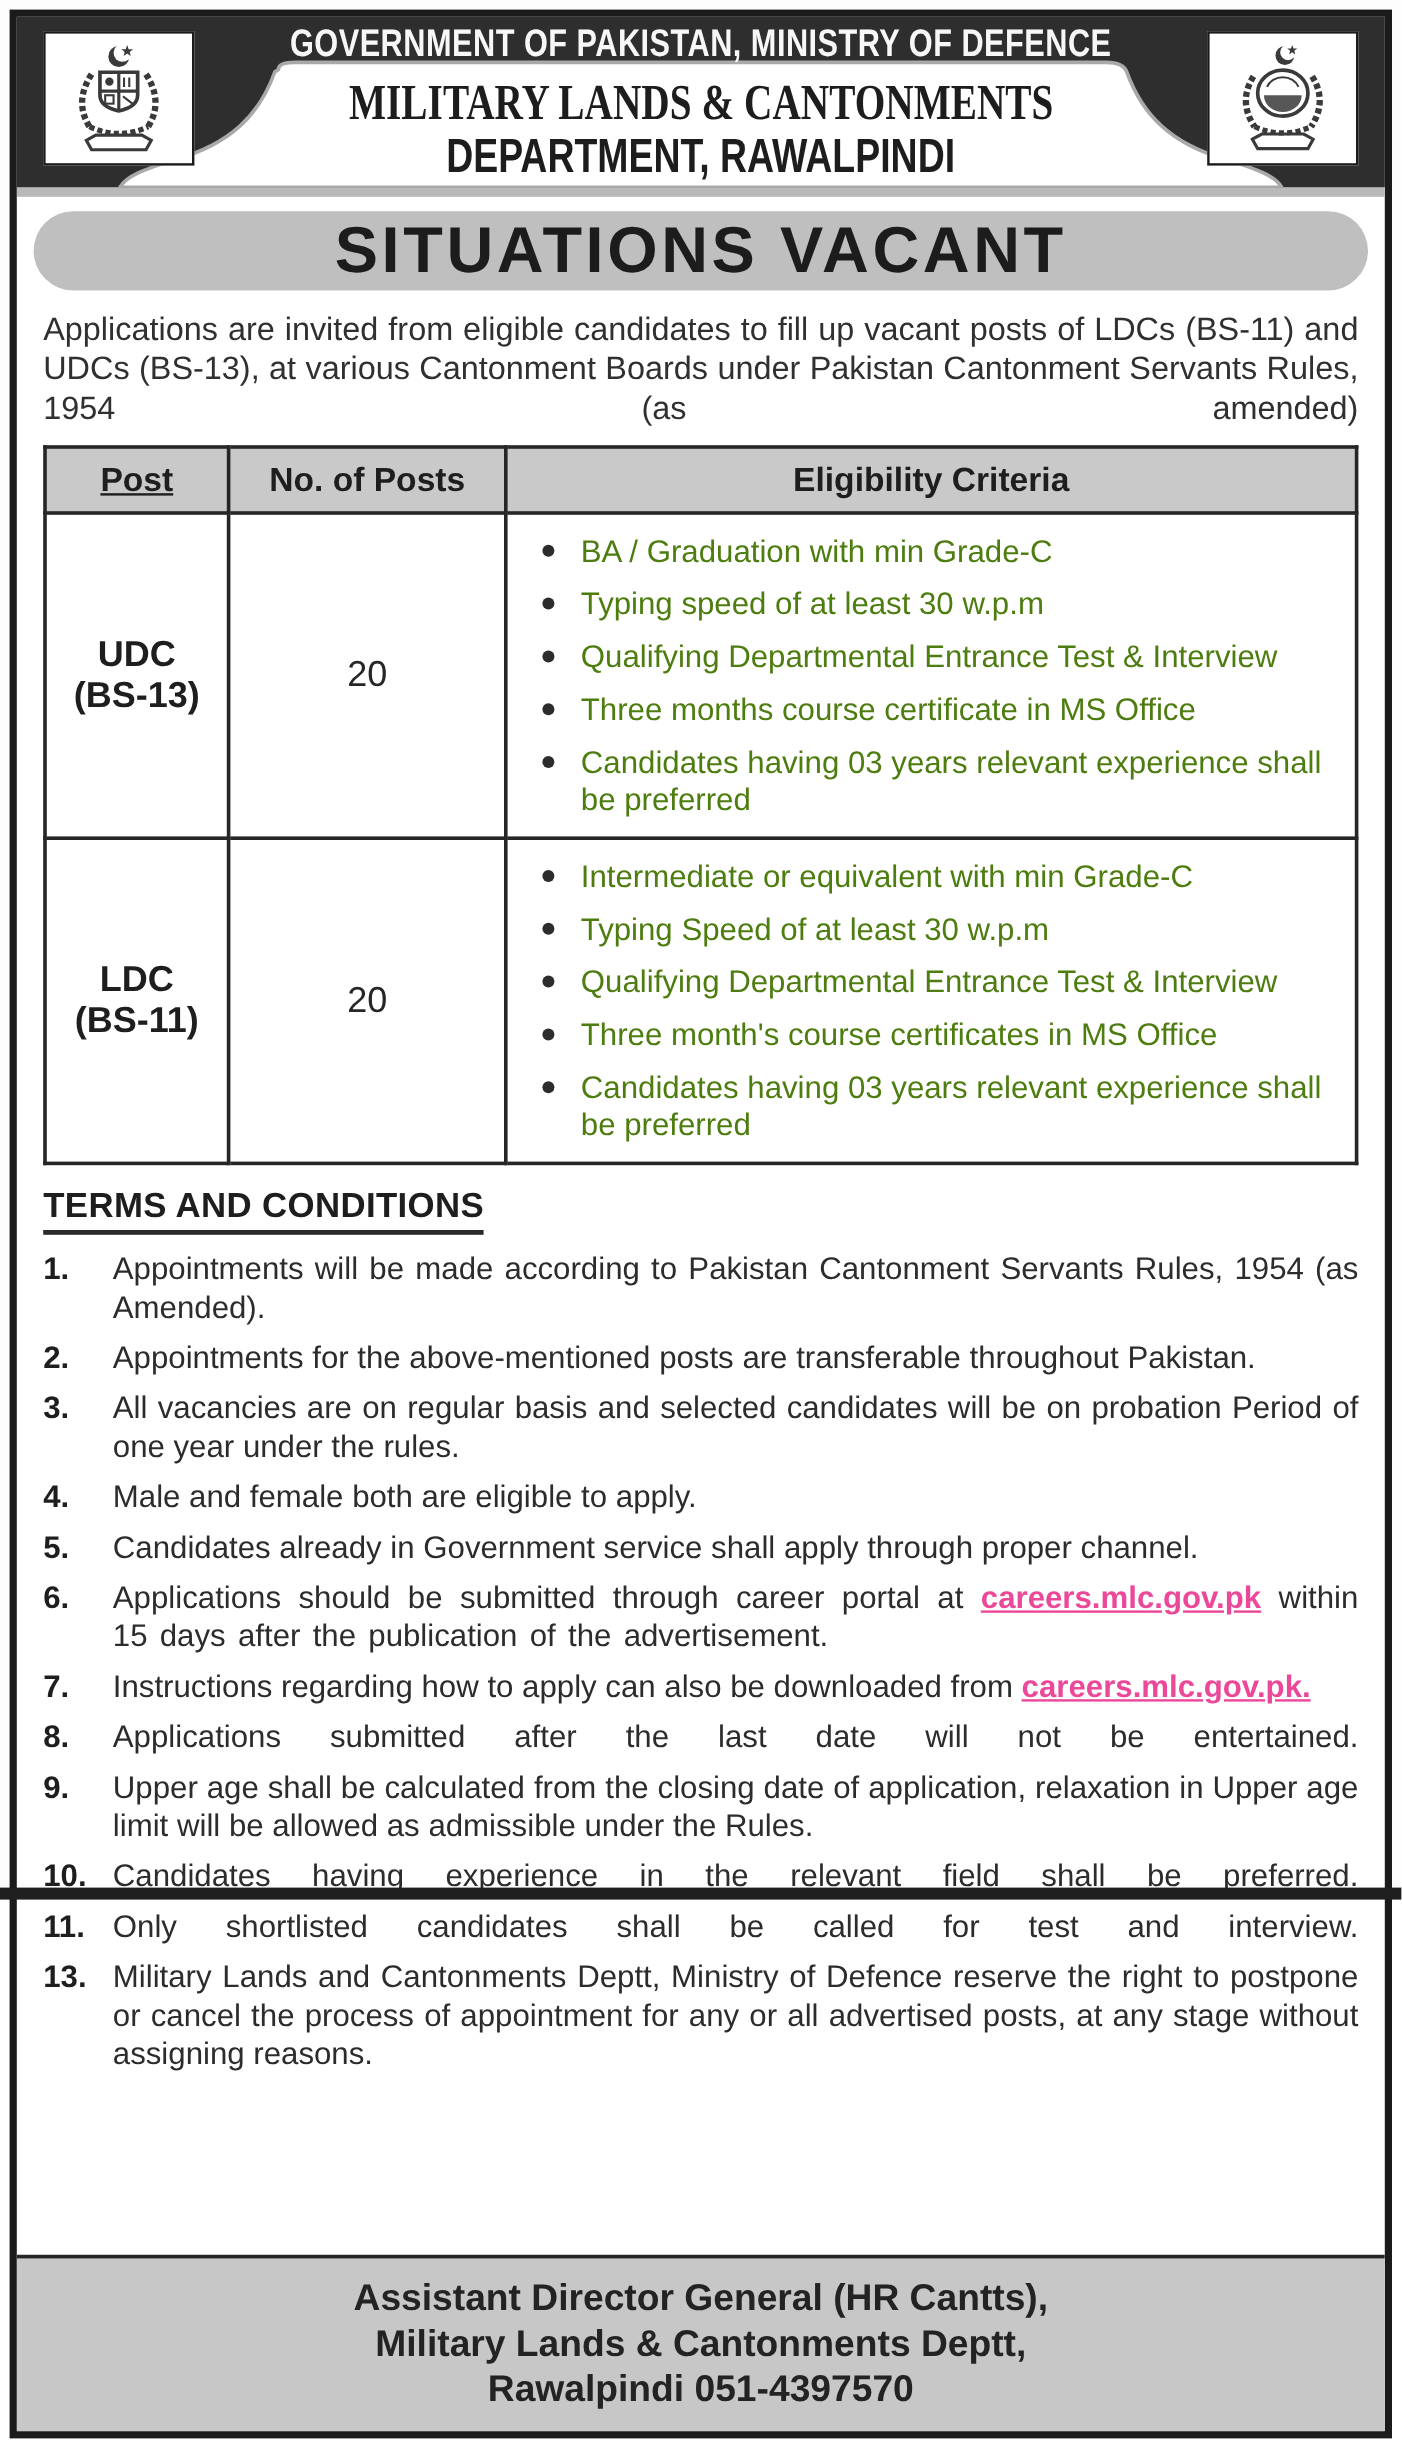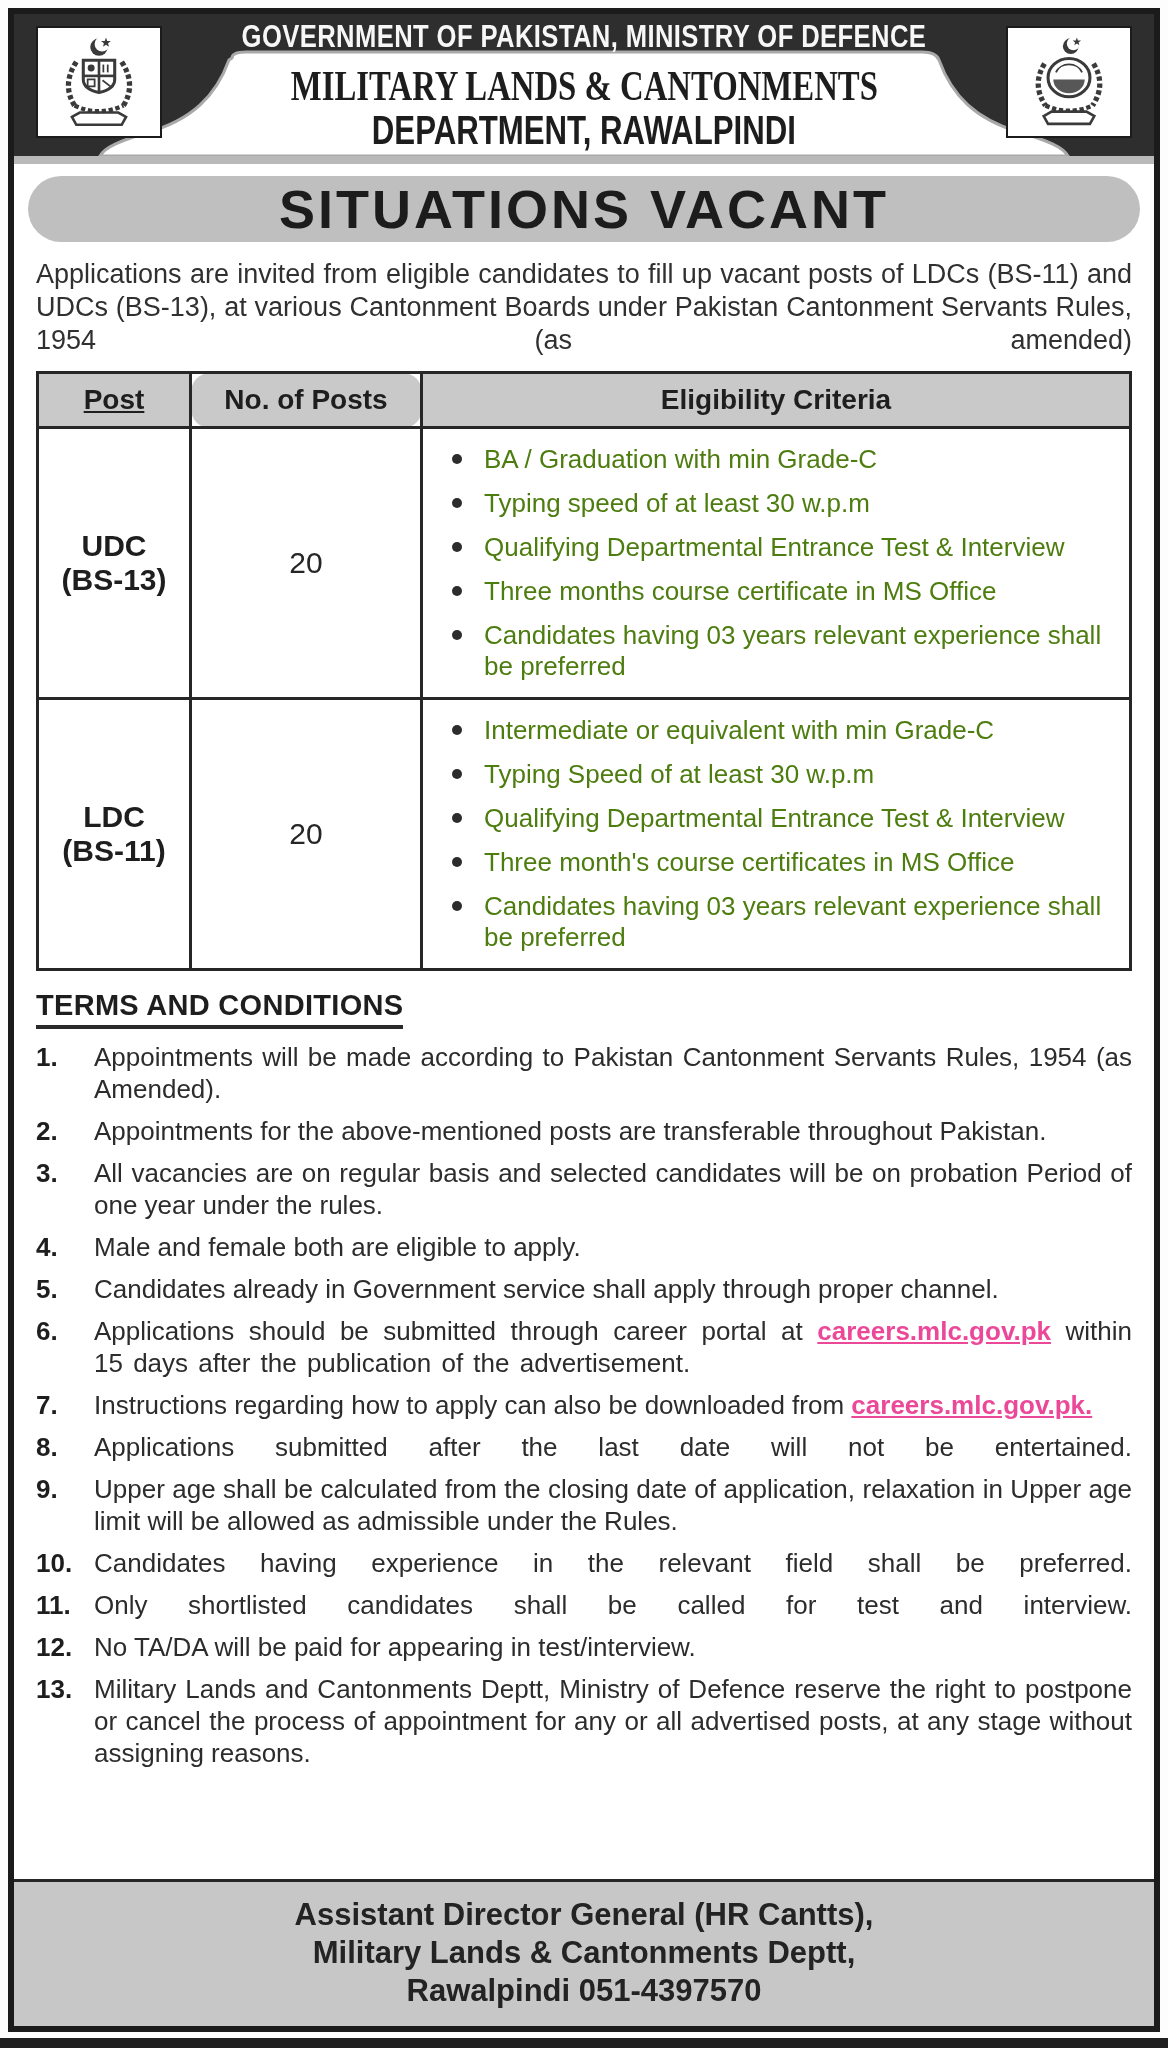--- a/index.html
+++ b/index.html
@@ -1,21 +1,21 @@
 <!DOCTYPE html>
 <html><head>
 <meta charset="utf-8">
 <style>
   html,body{margin:0;padding:0;}
   body{
     width:1168px;height:2048px;overflow:hidden;background:#ffffff;
     font-family:"Liberation Sans","DejaVu Sans",sans-serif;color:#2a2a2a;
     -webkit-font-smoothing:antialiased;
   }
-  .page{width:1168px;height:2048px;position:relative;background:#fdfdfd;}
+  .page{width:1168px;height:1583px;position:relative;background:#fdfdfd;}
   .ad-frame{
     position:absolute;left:8px;top:8px;width:1152px;height:2024px;
     border:6px solid #1b1b1b;box-sizing:border-box;background:#ffffff;
     display:flex;flex-direction:column;overflow:hidden;
   }
   
   .masthead{position:relative;height:142px;background:#2e2e2e;flex:0 0 auto;}
   .masthead svg.curve{position:absolute;inset:0;width:100%;height:100%;}
   .gov-line{
     position:absolute;top:4px;left:0;right:0;text-align:center;
@@ -51,21 +51,21 @@
   
   table.vac{
     margin-top:14px;width:100%;border-collapse:collapse;border:3px solid #262626;
   }
   table.vac th{
     background:#c9c9c9;border:3px solid #262626;font-size:28px;font-weight:bold;
     color:#1e1e1e;padding:10px 6px;
   }
   table.vac td{border:3px solid #262626;vertical-align:middle;}
   .col-post{width:138px;text-decoration:underline;}
-  .col-num{width:216px;border-radius:19px;}
+  .col-num{width:216px;}
   td.post-cell{text-align:center;font-weight:bold;font-size:30px;line-height:34px;color:#1e1e1e;}
   td.num-cell{text-align:center;font-size:30px;color:#262626;}
   ul.criteria{list-style:none;margin:0;padding:14px 10px 14px 4px;}
   ul.criteria li{
     position:relative;padding-left:56px;font-size:26px;line-height:31px;
     color:#4d7c0f;margin-bottom:13px;
   }
   ul.criteria li:last-child{margin-bottom:0;}
   ul.criteria li::before{
     content:"";position:absolute;left:24px;top:10px;width:10px;height:10px;
@@ -250,24 +250,20 @@
           </li>
           <li>
             <span class="num">10.</span>
             <span class="txt"><span>Candidates having experience in the relevant field shall be preferred.</span></span>
           </li>
           <li>
             <span class="num">11.</span>
             <span class="txt"><span>Only shortlisted candidates shall be called for test and interview.</span></span>
           </li>
           <li>
-            <span class="num">12.</span>
-            <span class="txt"><span>No TA/DA will be paid for appearing in test/interview.</span></span>
-          </li>
-          <li>
             <span class="num">13.</span>
             <span class="txt"><span>Military Lands and Cantonments Deptt, Ministry of Defence reserve the right to postpone or cancel the process of appointment for any or all advertised posts, at any stage without assigning reasons.</span></span>
           </li>
         </ol>
     </div>
 
     <div class="sign-block">
       <div>Assistant Director General (HR Cantts),</div>
       <div>Military Lands &amp; Cantonments Deptt,</div>
       <div>Rawalpindi 051-4397570</div>

